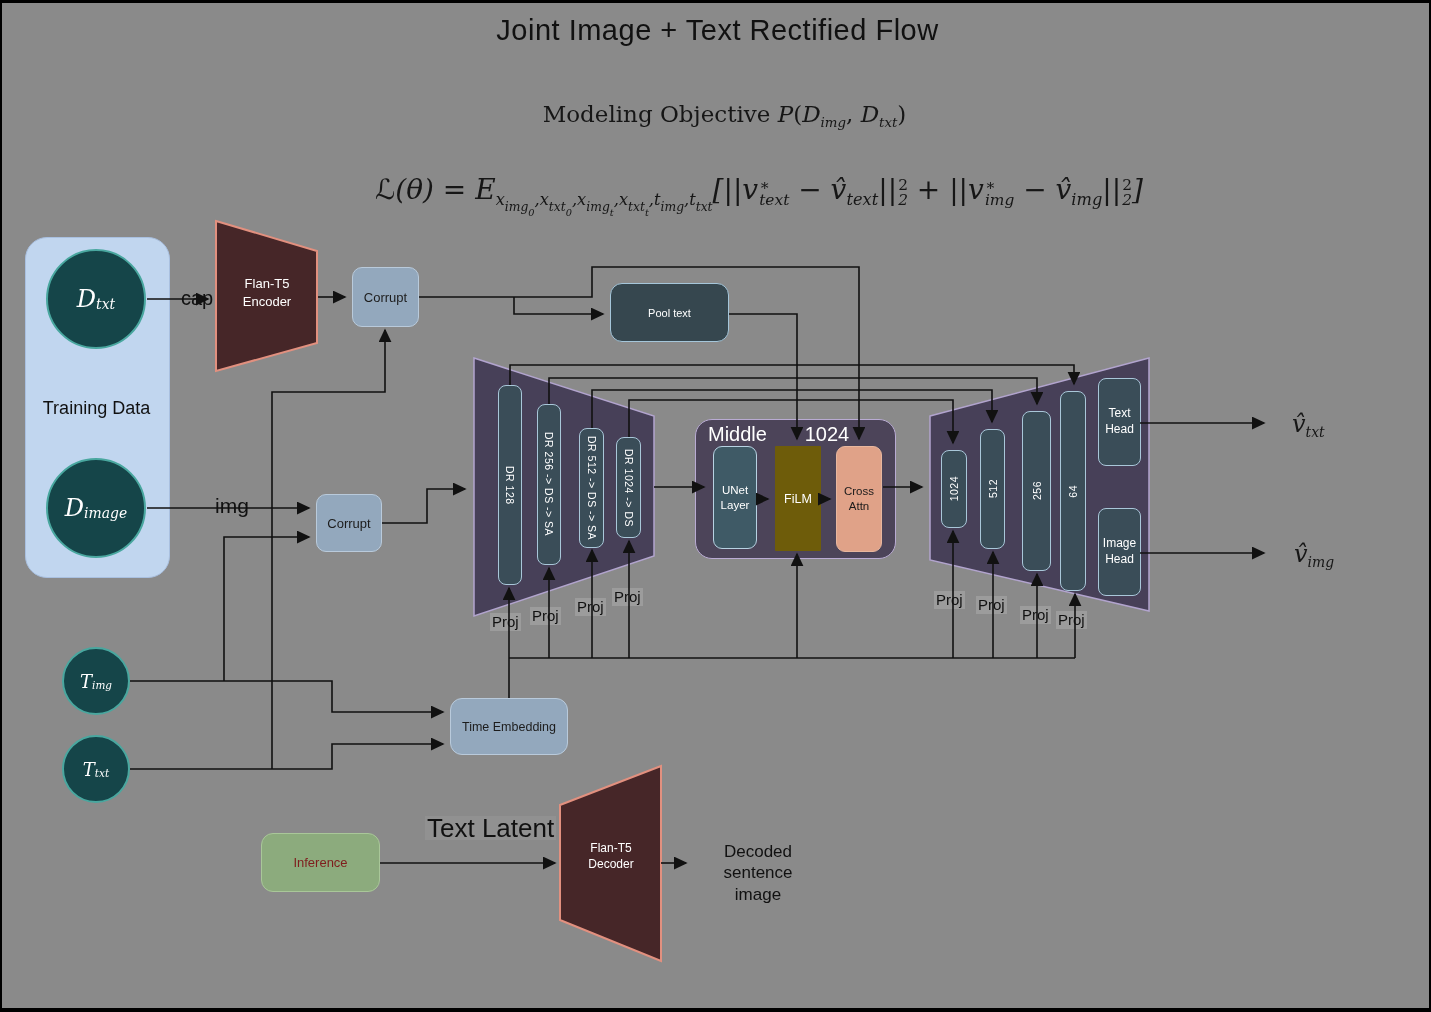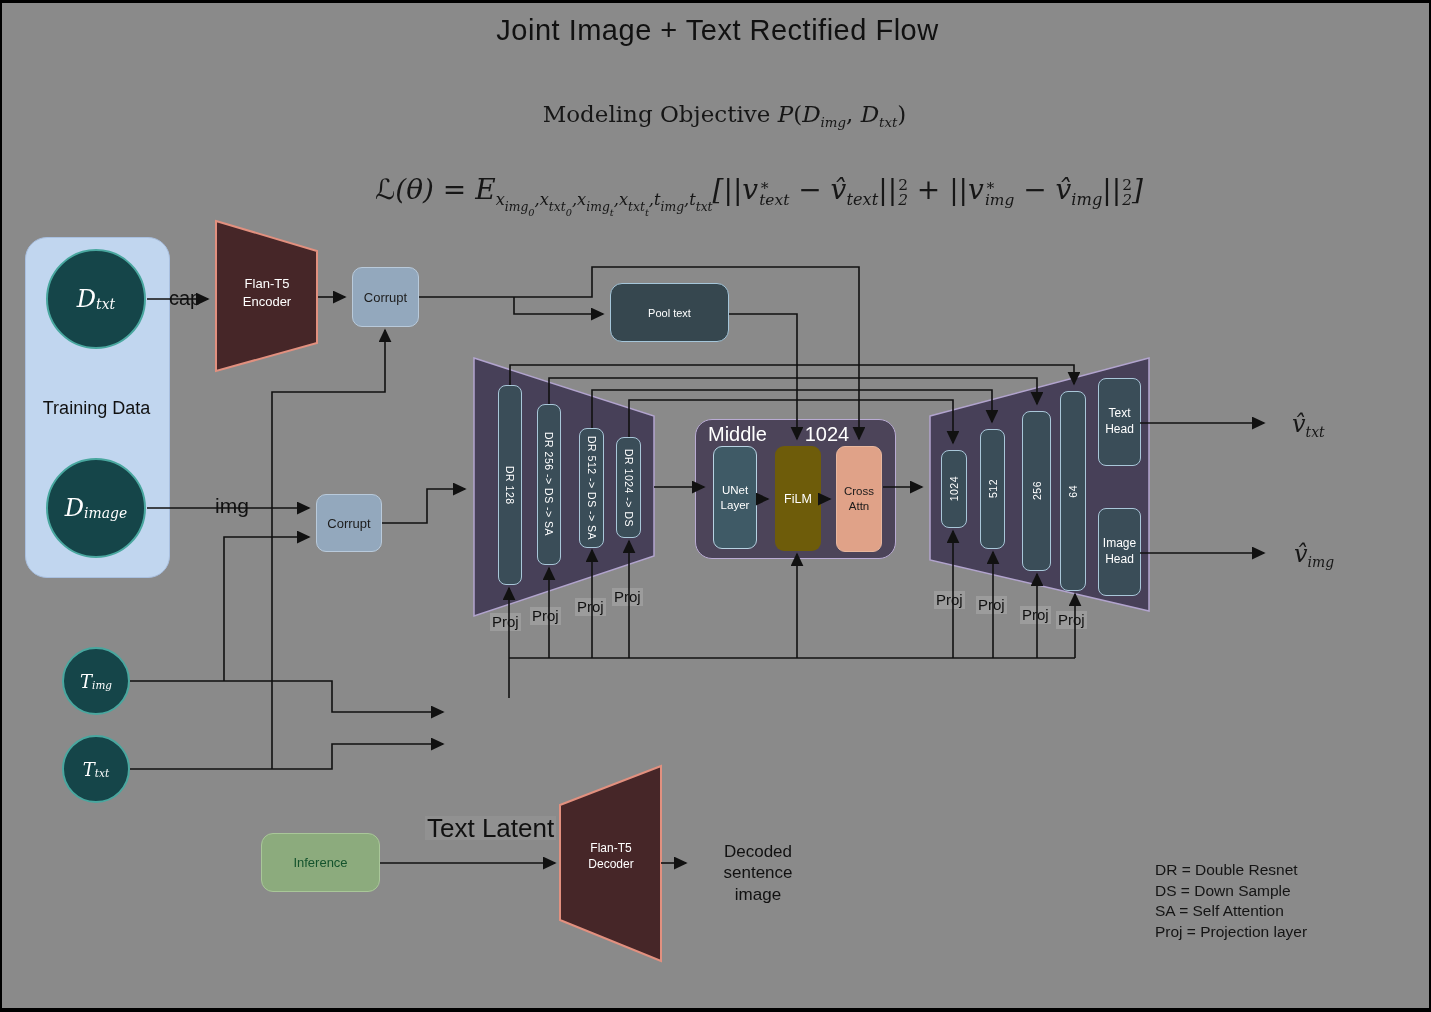--- a/index.html
+++ b/index.html
@@ -25,21 +25,21 @@
   .seg-sss{font-size:35%;position:relative;top:1.7em;font-style:italic;}
   .seg-stack{display:inline-block;vertical-align:-0.42em;line-height:1.02;font-size:55%;text-align:left;padding-left:1px;}
   .seg-stack .top{display:block;font-style:normal;}
   .seg-stack .bot{display:block;font-style:italic;}
   .node{display:flex;align-items:center;justify-content:center;text-align:center;box-sizing:border-box;}
   .container-td{left:23px;top:234px;width:143px;height:339px;background:#c1d6ef;border:1.5px solid #a9c0e0;border-radius:22px;}
   .circle{border-radius:50%;background:#154549;border:2px solid #49a79f;color:#fff;}
   .mlabel{font-family:"DejaVu Serif","DejaVu Sans",serif;font-style:italic;}
   .bluebox{background:#93a8bd;border:1.5px solid #b9cadb;color:#1c1c1c;border-radius:10px;}
   .darkslate{background:#36474f;border:1.5px solid #a5c6da;color:#fff;border-radius:12px;}
-  .greenbox{background:#8cab7d;border:1.5px solid #a9c799;color:#14532d;border-radius:12px;}
+  .greenbox{background:#8cab7d;border:1.5px solid #a9c799;color:#7f1d1d;border-radius:12px;}
   .middlebox{left:693px;top:416px;width:199px;height:138px;background:#4c4459;border:1.5px solid #b9abd3;border-radius:17px;}
   .mid-label{color:#fff;font-size:20px;}
   .bar{background:#3a4d58;border:1.5px solid #a9c7d9;border-radius:8px;color:#fff;}
   .vdown{writing-mode:vertical-rl;font-size:10.5px;letter-spacing:0.5px;white-space:nowrap;}
   .vup{writing-mode:vertical-rl;transform:rotate(180deg);font-size:10.5px;letter-spacing:0.5px;white-space:nowrap;}
   .trap-label{color:#fff;font-size:13px;line-height:1.35;}
   .chip{background:#9c9c9c;color:#111;font-size:15px;padding:0 2px;line-height:18px;}
   .edge-label{color:#111;}
   .legend{color:#141414;font-size:15.5px;line-height:20.5px;}
   .out-label{font-size:24px;}
@@ -81,82 +81,77 @@
     </div>
 
   <div class="abs node trap-label" style="left:219px;top:272px;width:92px;">Flan-T5 Encoder</div>
   <div class="abs node trap-label" style="left:573px;top:837px;width:72px;font-size:12px;">Flan-T5 Decoder</div>
 
   <div class="abs node bluebox" style="left:350px;top:264px;width:67px;height:60px;font-size:13px;">Corrupt</div>
   <div class="abs node bluebox" style="left:314px;top:491px;width:66px;height:58px;font-size:13px;">Corrupt</div>
 
   <div class="abs node darkslate" style="left:608px;top:280px;width:119px;height:59px;font-size:11px;">Pool text</div>
 
+  <div class="abs node bluebox" style="left:448px;top:695px;width:118px;height:57px;font-size:12.5px;border-radius:12px;">Time Embedding</div>
 
   <div class="abs node bar" style="left:496px;top:382px;width:24px;height:200px;">
       <span class="vdown">DR 128</span>
     </div>
   <div class="abs node bar" style="left:535px;top:401px;width:24px;height:161px;">
       <span class="vdown">DR 256 -&gt; DS -&gt; SA</span>
     </div>
   <div class="abs node bar" style="left:577px;top:425px;width:25px;height:120px;">
       <span class="vdown">DR 512 -&gt; DS -&gt; SA</span>
     </div>
   <div class="abs node bar" style="left:614px;top:434px;width:25px;height:101px;">
       <span class="vdown">DR 1024 -&gt; DS</span>
     </div>
 
   <div class="abs middlebox"></div>
   <div class="abs mid-label" style="left:706px;top:420px;">Middle</div>
   <div class="abs mid-label" style="left:795px;top:420px;width:60px;text-align:center;">1024</div>
   <div class="abs node" style="left:711px;top:443px;width:44px;height:103px;background:#3f5a66;border:1.5px solid #b7d2e2;border-radius:9px;color:#fff;font-size:11.5px;line-height:1.3;">UNet Layer</div>
-  <div class="abs node" style="left:773px;top:443px;width:46px;height:105px;background:#6e5c0a;border-radius:9px;color:#fff;font-size:12.5px;">FiLM</div>
+  <div class="abs node" style="left:773px;top:443px;width:46px;height:105px;background:#6e5c0a;border-radius:1px;color:#fff;font-size:12.5px;">FiLM</div>
   <div class="abs node" style="left:834px;top:443px;width:46px;height:106px;background:#e0a288;border:1.5px solid #e8b79e;border-radius:9px;color:#1a1a1a;font-size:11.5px;line-height:1.3;">Cross Attn</div>
 
   <div class="abs node bar" style="left:939px;top:447px;width:26px;height:78px;">
       <span class="vup">1024</span>
     </div>
   <div class="abs node bar" style="left:978px;top:426px;width:25px;height:120px;">
       <span class="vup">512</span>
     </div>
   <div class="abs node bar" style="left:1020px;top:408px;width:29px;height:160px;">
       <span class="vup">256</span>
     </div>
   <div class="abs node bar" style="left:1058px;top:388px;width:26px;height:200px;">
       <span class="vup">64</span>
     </div>
 
   <div class="abs node bar" style="left:1096px;top:375px;width:43px;height:88px;font-size:12px;line-height:1.3;">Text Head</div>
   <div class="abs node bar" style="left:1096px;top:505px;width:43px;height:88px;font-size:12px;line-height:1.3;">Image Head</div>
 
   <div class="abs node greenbox" style="left:259px;top:830px;width:119px;height:59px;font-size:13px;">Inference</div>
 
-  <div class="abs edge-label" style="left:160px;top:284px;width:46px;text-align:center;font-size:20px;">cap</div>
+  <div class="abs edge-label" style="left:172px;top:284px;width:46px;text-align:center;font-size:20px;">cap</div>
   <div class="abs edge-label" style="left:207px;top:491px;width:46px;text-align:center;font-size:21px;">img</div>
   <div class="abs edge-label chip" style="left:423px;top:813px;font-size:26px;line-height:24px;background:#919191;">Text Latent</div>
   <div class="abs edge-label" style="left:698px;top:838px;width:116px;text-align:center;font-size:17px;line-height:1.25;">Decoded sentence image</div>
 
   <div class="abs chip" style="left:488px;top:610px;">Proj</div>
   <div class="abs chip" style="left:528px;top:604px;">Proj</div>
   <div class="abs chip" style="left:573px;top:595px;">Proj</div>
   <div class="abs chip" style="left:610px;top:585px;">Proj</div>
   <div class="abs chip" style="left:932px;top:588px;">Proj</div>
   <div class="abs chip" style="left:974px;top:593px;">Proj</div>
   <div class="abs chip" style="left:1018px;top:603px;">Proj</div>
   <div class="abs chip" style="left:1054px;top:608px;">Proj</div>
 
   <div class="abs math out-label" style="left:1290px;top:407px;"><span class="seg-it">v̂</span><span class="seg-sub">txt</span></div>
   <div class="abs math out-label" style="left:1292px;top:537px;"><span class="seg-it">v̂</span><span class="seg-sub">img</span></div>
 
-  <div class="abs legend" style="left:1153px;top:857px;">
-    <div>DR = Double Resnet</div>
-    <div>DS = Down Sample</div>
-    <div>SA = Self Attention</div>
-    <div>Proj = Projection layer</div>
-  </div>
 
   <svg class="layer">
     <defs>
       <marker id="ah" markerWidth="10" markerHeight="9" refX="7.5" refY="4" orient="auto">
         <path d="M0,0 L8.5,4 L0,8 z" fill="#111"></path>
       </marker>
     </defs>
     <g fill="none" stroke="#111" stroke-width="1.6">
 
       <polyline points="507,695 507,655"></polyline>

